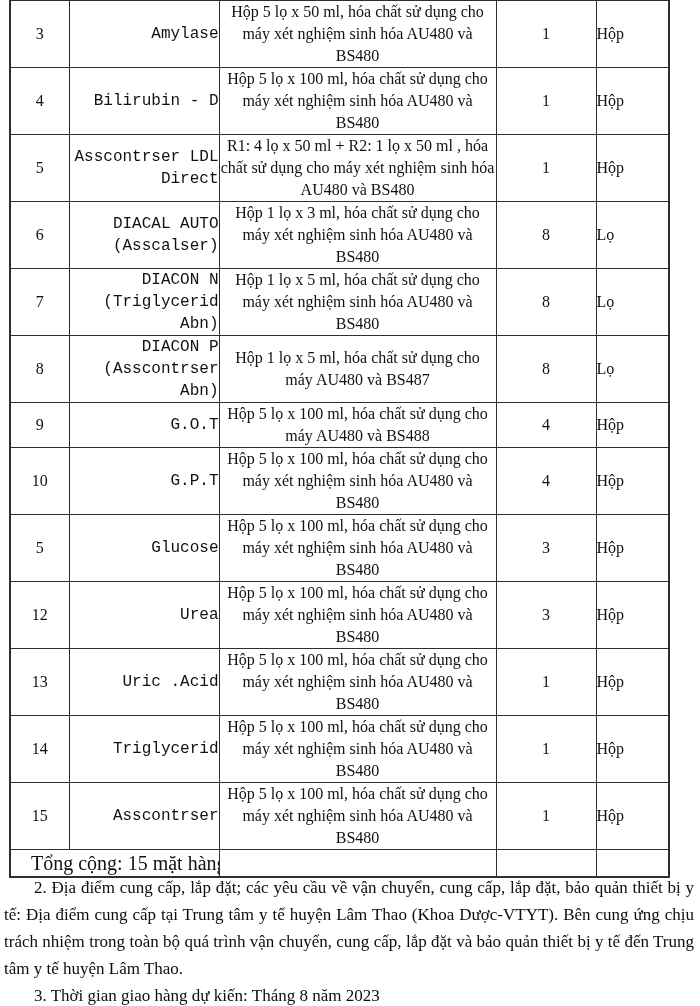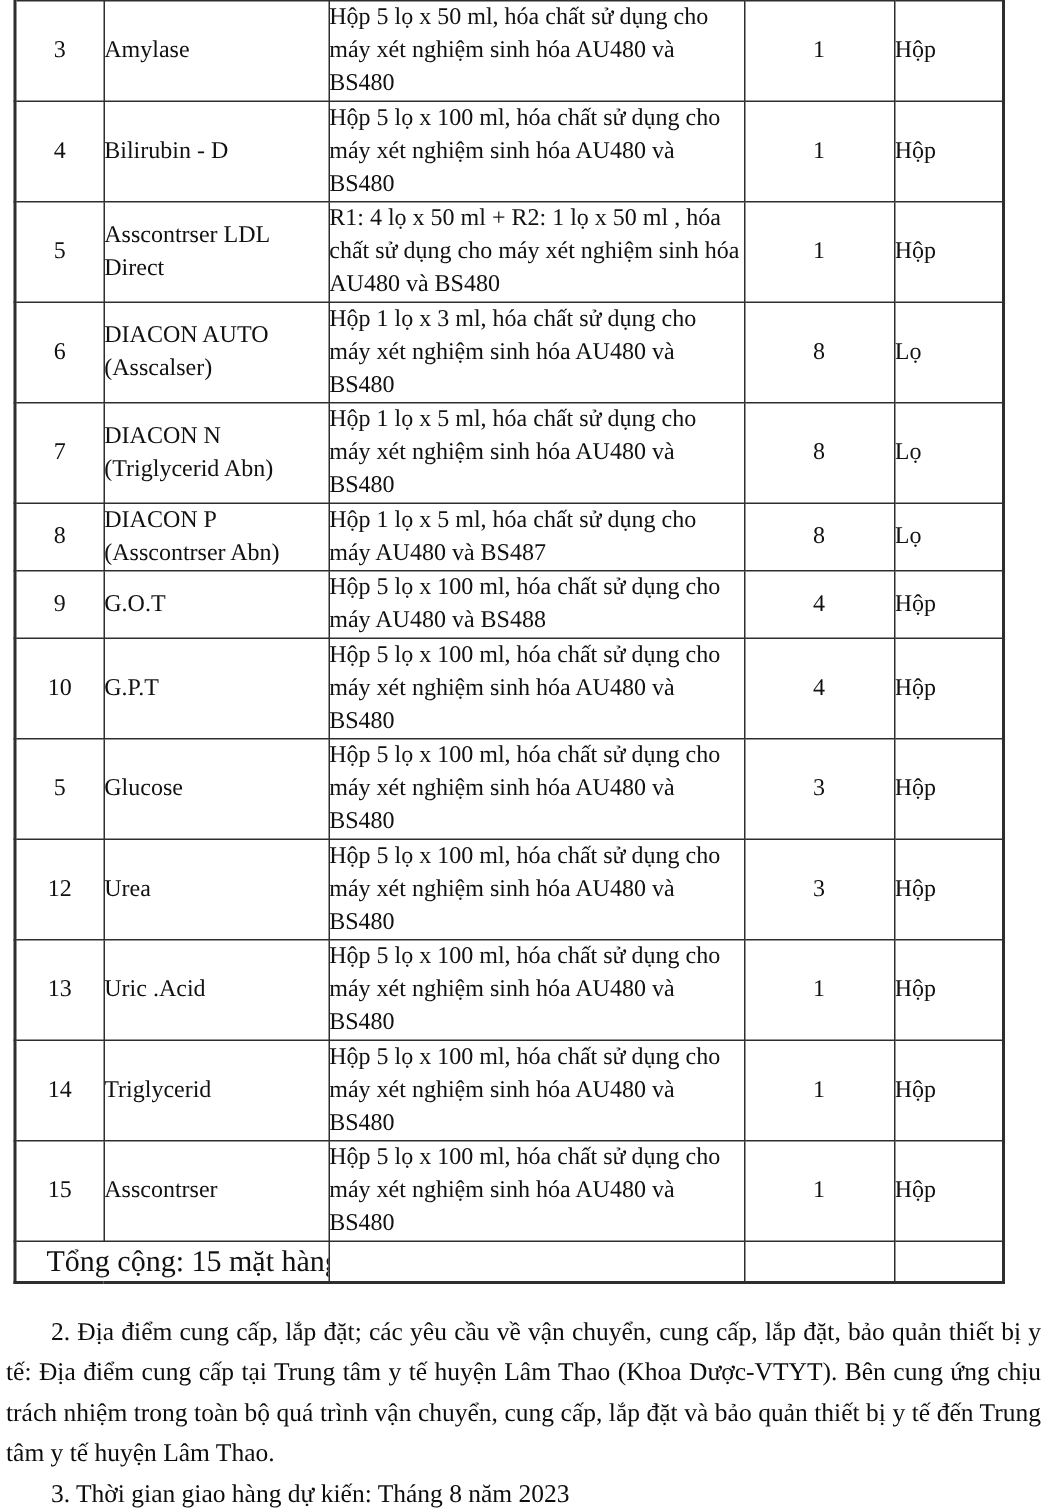--- a/index.html
+++ b/index.html
@@ -23,22 +23,22 @@
   }
   table.items td {
     border: 1px solid #2e2e2e;
     padding: 0;
     vertical-align: middle;
     overflow: hidden;
   }
   table.items { border: 2px solid #2e2e2e; border-top-width: 1px; }
 
   td.c-stt  { text-align: center; }
-  td.c-name { text-align: left; padding-left: 7px; padding-right: 3px; }
-  td.c-desc { text-align: left; padding-left: 6px; padding-right: 1px; margin-left: 36px; }
+  td.c-name { text-align: right; padding-left: 7px; padding-right: 3px; font-family: Liberation Mono, monospace; }
+  td.c-desc { text-align: center; padding-left: 6px; padding-right: 1px; margin-left: 36px; }
   td.c-qty  { text-align: center; }
   td.c-unit { text-align: left; }
 
   tr.total-row td { height: 27px; }
   tr.total-row .total-label {
     font-weight: normal;
     font-size: 20px;
     padding-left: 20px;
     white-space: nowrap;
   }
@@ -87,21 +87,21 @@
   </tr>
         <tr>
     <td class="c-stt">5</td>
     <td class="c-name">Asscontrser LDL Direct</td>
     <td class="c-desc">R1: 4 lọ x 50 ml + R2: 1 lọ x 50 ml , hóa chất sử dụng cho máy xét nghiệm sinh hóa AU480 và BS480</td>
     <td class="c-qty">1</td>
     <td class="c-unit">Hộp</td>
   </tr>
         <tr>
     <td class="c-stt">6</td>
-    <td class="c-name">DIACON AUTO (Asscalser)</td>
+    <td class="c-name">DIACAL AUTO (Asscalser)</td>
     <td class="c-desc">Hộp 1 lọ x 3 ml, hóa chất sử dụng cho máy xét nghiệm sinh hóa AU480 và BS480</td>
     <td class="c-qty">8</td>
     <td class="c-unit">Lọ</td>
   </tr>
         <tr>
     <td class="c-stt">7</td>
     <td class="c-name">DIACON N (Triglycerid Abn)</td>
     <td class="c-desc">Hộp 1 lọ x 5 ml, hóa chất sử dụng cho máy xét nghiệm sinh hóa AU480 và BS480</td>
     <td class="c-qty">8</td>
     <td class="c-unit">Lọ</td>

